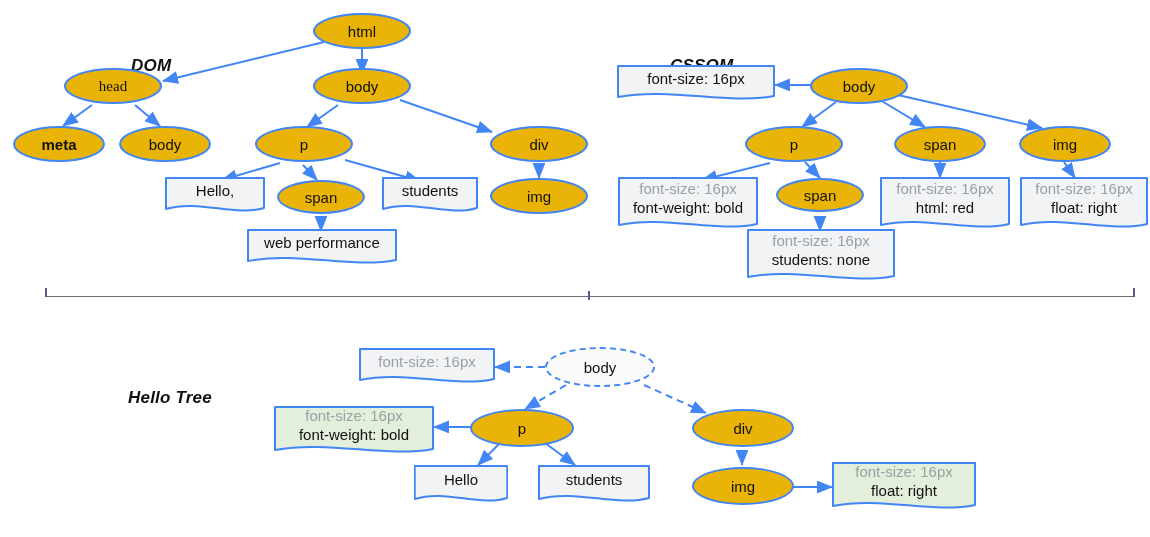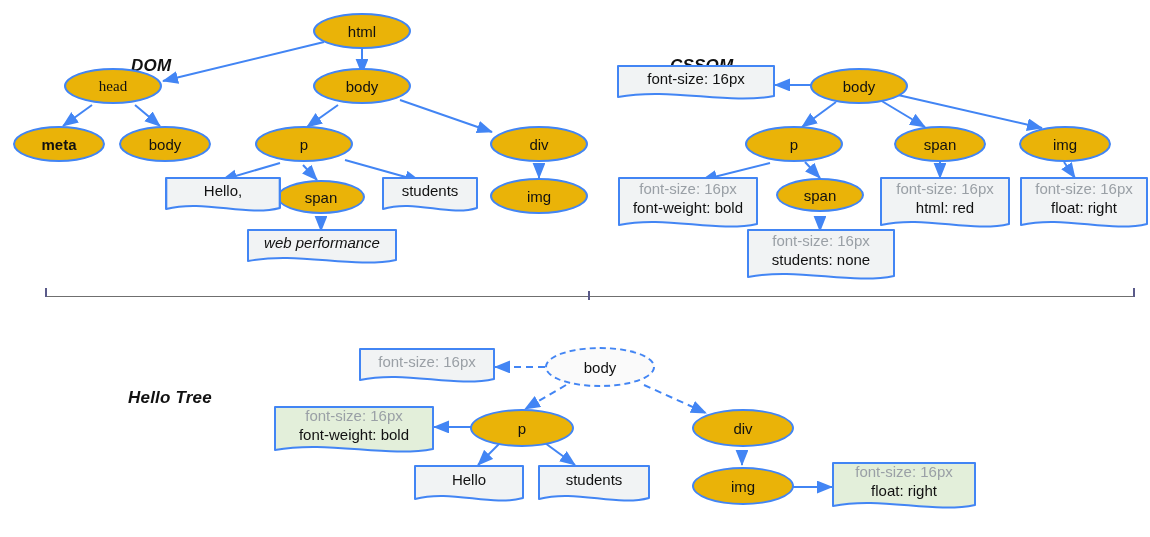--- a/index.html
+++ b/index.html
@@ -175,37 +175,37 @@
   <div class="node" style="left:490px; top:126px; width:98px; height:36px;">
     <span>div</span>
   </div>
   <div class="node" style="left:277px; top:180px; width:88px; height:34px;">
     <span>span</span>
   </div>
   <div class="node" style="left:490px; top:178px; width:98px; height:36px;">
     <span>img</span>
   </div>
 
-  <div class="docbox" style="left:165px; top:177px; width:116px; height:40px;">
+  <div class="docbox" style="left:165px; top:177px; width:100px; height:40px;">
       <svg class="shape" viewBox="0 0 100 40" preserveAspectRatio="none">
         <path d="M1,1 L99,1 L99,31 C70,40 34,22 1,32 Z" fill="#F1F3F4" stroke="#4285F4" stroke-width="2" stroke-linejoin="round"></path>
       </svg>
     <div class="label">
         <span class="strong">Hello,</span>
       </div>
   </div>
   <div class="docbox" style="left:382px; top:177px; width:96px; height:40px;">
       <svg class="shape" viewBox="0 0 96 40" preserveAspectRatio="none">
         <path d="M1,1 L95,1 L95,31 C67.19999999999999,40 32.64,22 1,32 Z" fill="#F1F3F4" stroke="#4285F4" stroke-width="2" stroke-linejoin="round"></path>
       </svg>
     <div class="label">
         <span class="strong">students</span>
       </div>
   </div>
-  <div class="docbox" style="left:247px; top:229px; width:150px; height:40px;font-style:italic;">
+  <div class="docbox" style="left:247px; top:229px; width:150px; height:40px;">
       <svg class="shape" viewBox="0 0 150 40" preserveAspectRatio="none">
         <path d="M1,1 L149,1 L149,31 C105,40 51.00000000000001,22 1,32 Z" fill="#F1F3F4" stroke="#4285F4" stroke-width="2" stroke-linejoin="round"></path>
       </svg>
     <div class="label">
         <span class="strong">web performance</span>
       </div>
   </div>
 
   <div class="node" style="left:810px; top:68px; width:98px; height:36px;">
     <span>body</span>
@@ -306,21 +306,21 @@
   <div class="docbox" style="left:832px; top:462px; width:144px; height:52px;">
       <svg class="shape" viewBox="0 0 144 52" preserveAspectRatio="none">
         <path d="M1,1 L143,1 L143,43 C100.8,52 48.96,34 1,44 Z" fill="#E3EFDA" stroke="#4285F4" stroke-width="2" stroke-linejoin="round"></path>
       </svg>
     <div class="label">
       <span class="muted">font-size: 16px</span>
       <span class="strong">float: right</span>
     </div>
   </div>
 
-  <div class="docbox" style="left:414px; top:465px; width:110px; height:42px;">
+  <div class="docbox" style="left:414px; top:465px; width:94px; height:42px;">
       <svg class="shape" viewBox="0 0 110 42" preserveAspectRatio="none">
         <path d="M1,1 L109,1 L109,33 C77,42 37.400000000000006,24 1,34 Z" fill="#F1F3F4" stroke="#4285F4" stroke-width="2" stroke-linejoin="round"></path>
       </svg>
     <div class="label">
         <span class="strong">Hello</span>
       </div>
   </div>
   <div class="docbox" style="left:538px; top:465px; width:112px; height:42px;">
       <svg class="shape" viewBox="0 0 112 42" preserveAspectRatio="none">
         <path d="M1,1 L111,1 L111,33 C78.39999999999999,42 38.080000000000005,24 1,34 Z" fill="#F1F3F4" stroke="#4285F4" stroke-width="2" stroke-linejoin="round"></path>

